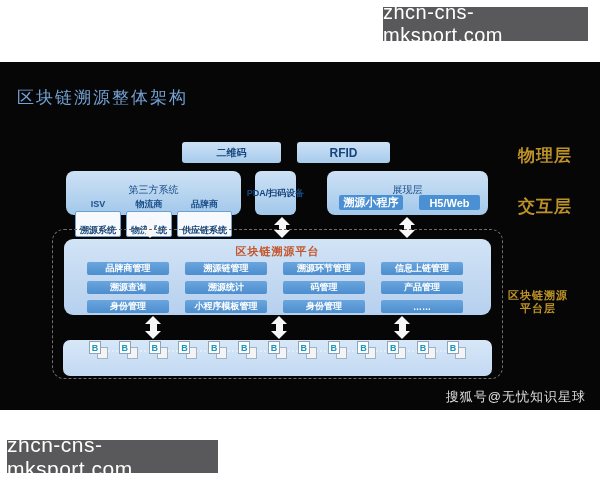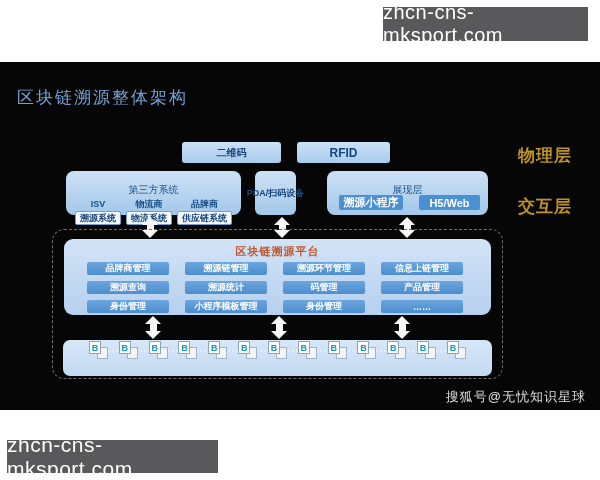--- a/index.html
+++ b/index.html
@@ -20,21 +20,21 @@
   .phys { top:80px; height:21px; }
 
   .gold { position:absolute; color:#bd9327; font-weight:bold; font-size:17px; letter-spacing:1px; }
 
   .panel { position:absolute; top:109px; height:44px; background:linear-gradient(180deg,#cde1f5 0%, #a2c8ea 100%); border-radius:8px; color:#16457c; }
   .panel-title { text-align:center; font-size:10px; font-weight:normal; padding-top:12px; color:#1b4f8a; }
 
   .tp-cols { display:flex; justify-content:space-between; padding:2px 9px 0 9px; }
   .tp-col { display:flex; flex-direction:column; align-items:center; }
   .tp-head { font-size:9px; font-weight:bold; color:#1b4f8a; line-height:11px; }
-  .tp-sub { margin-top:1px; background:#f6fafe; border:1px solid #6f9fce; border-radius:2px; font-size:9px; font-weight:bold; color:#16457c; height:14px; line-height:12px; padding:0 4px; white-space:nowrap;text-align:right; }
+  .tp-sub { margin-top:1px; background:#f6fafe; border:1px solid #6f9fce; border-radius:2px; font-size:9px; font-weight:bold; color:#16457c; height:20px; line-height:12px; padding:12px 4px; white-space:nowrap;text-align:right; }
 
   .pda-panel { display:flex; align-items:center; justify-content:center; font-size:9px; font-weight:bold; white-space:nowrap; border-radius:6px; color:#16457c; }
 
   .pres-sub { position:absolute; top:24px; height:15px; background:#4a90d2; border-radius:2px; color:#ffffff; font-weight:bold; font-size:11px; display:flex; align-items:center; justify-content:center; }
 
   
   .varrow { position:absolute; width:18px; display:flex; flex-direction:column; align-items:center; }
   .varrow .tri-up { width:0; height:0; border-left:8px solid transparent; border-right:8px solid transparent; border-bottom:8px solid #f7f7f7; }
   .varrow .tri-down { width:0; height:0; border-left:8px solid transparent; border-right:8px solid transparent; border-top:8px solid #f7f7f7; }
   .varrow .bar { width:7px; flex:1; background:#f7f7f7; }
@@ -132,20 +132,24 @@
           <div class="module-btn">码管理</div>
           <div class="module-btn">产品管理</div>
           <div class="module-btn">身份管理</div>
           <div class="module-btn">小程序模板管理</div>
           <div class="module-btn">身份管理</div>
           <div class="module-btn">……</div>
         </div>
       </div>
     </div>
 
+    <div class="platform-layer-label">
+      <div>区块链溯源</div>
+      <div>平台层</div>
+    </div>
 
     <div class="varrow" style="left:144px; top:254px; height:23px;">
         <span class="tri-up"></span>
         <span class="bar"></span>
         <span class="tri-down"></span>
       </div>
     <div class="varrow" style="left:270px; top:254px; height:23px;">
         <span class="tri-up"></span>
         <span class="bar"></span>
         <span class="tri-down"></span>

